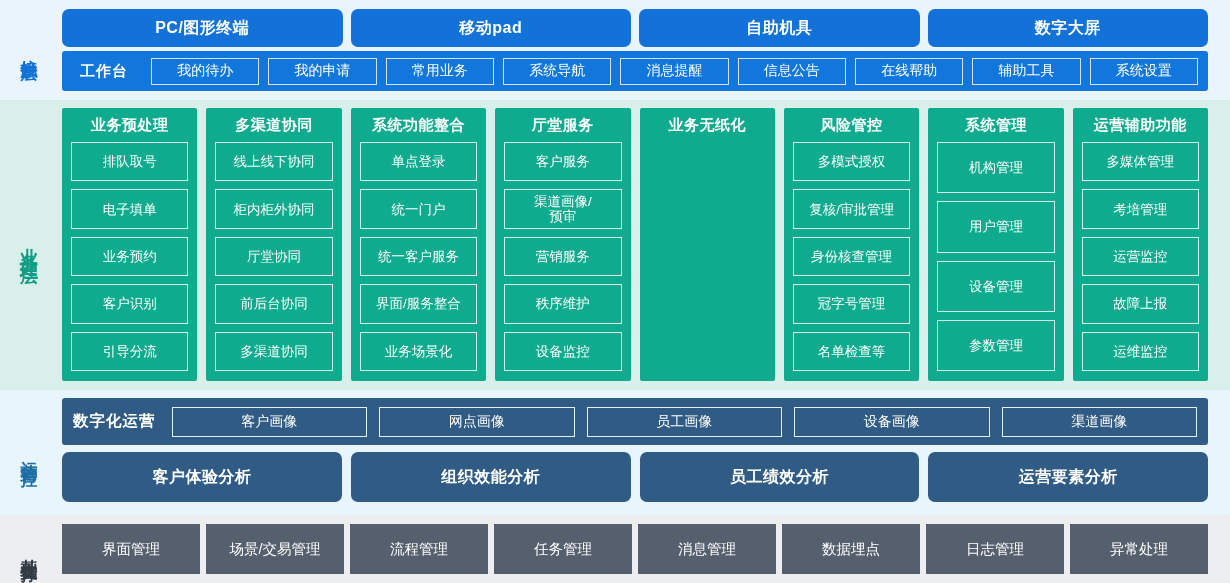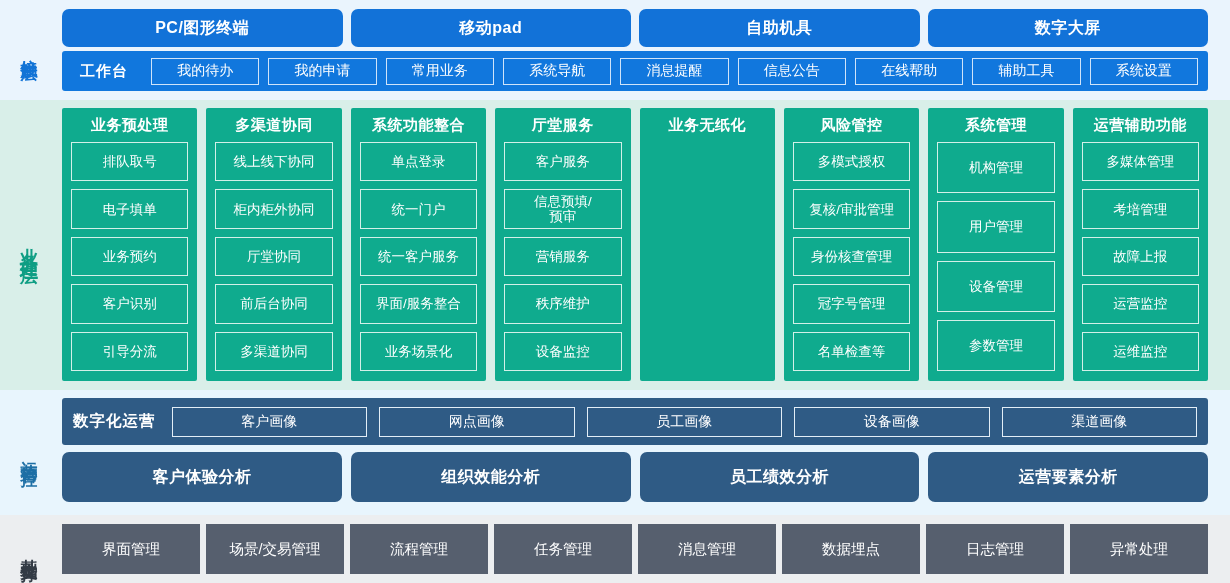--- a/index.html
+++ b/index.html
@@ -163,21 +163,21 @@
             <div class="biz-item">统一客户服务</div>
             <div class="biz-item">界面/服务整合</div>
             <div class="biz-item">业务场景化</div>
           </div>
         </div>
 
         <div class="biz-col">
           <div class="biz-col-title">厅堂服务</div>
           <div class="biz-items">
             <div class="biz-item">客户服务</div>
-            <div class="biz-item">信息预填/
+            <div class="biz-item">渠道画像/
 预审</div>
             <div class="biz-item">营销服务</div>
             <div class="biz-item">秩序维护</div>
             <div class="biz-item">设备监控</div>
           </div>
         </div>
 
         <div class="biz-col">
           <div class="biz-col-title">业务无纸化</div>
         </div>
@@ -201,22 +201,22 @@
             <div class="biz-item">设备管理</div>
             <div class="biz-item">参数管理</div>
           </div>
         </div>
 
         <div class="biz-col">
           <div class="biz-col-title">运营辅助功能</div>
           <div class="biz-items">
             <div class="biz-item">多媒体管理</div>
             <div class="biz-item">考培管理</div>
+            <div class="biz-item">运营监控</div>
             <div class="biz-item">故障上报</div>
-            <div class="biz-item">运营监控</div>
             <div class="biz-item">运维监控</div>
           </div>
         </div>
 
       </div>
     </div>
   </section>
 
   <section class="layer layer-ops">
     <div class="layer-label">运营管控</div>

